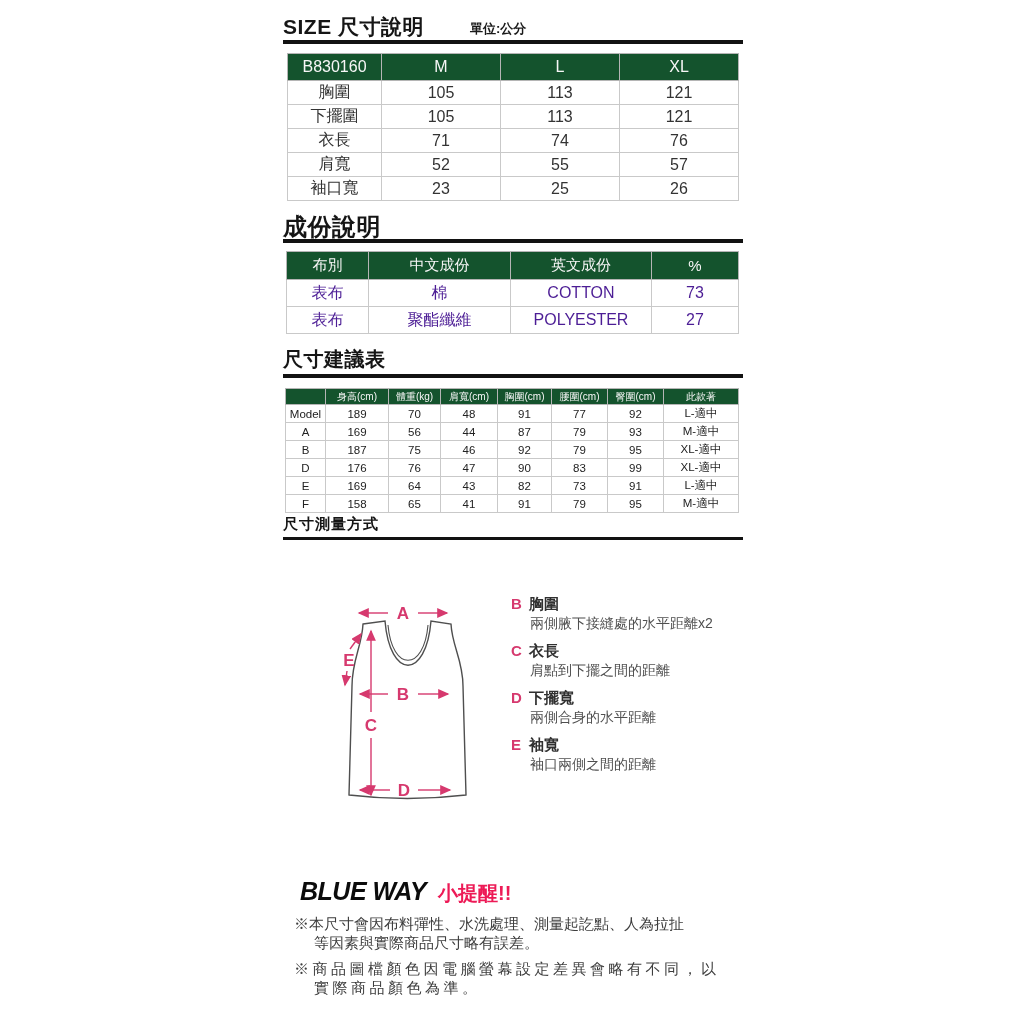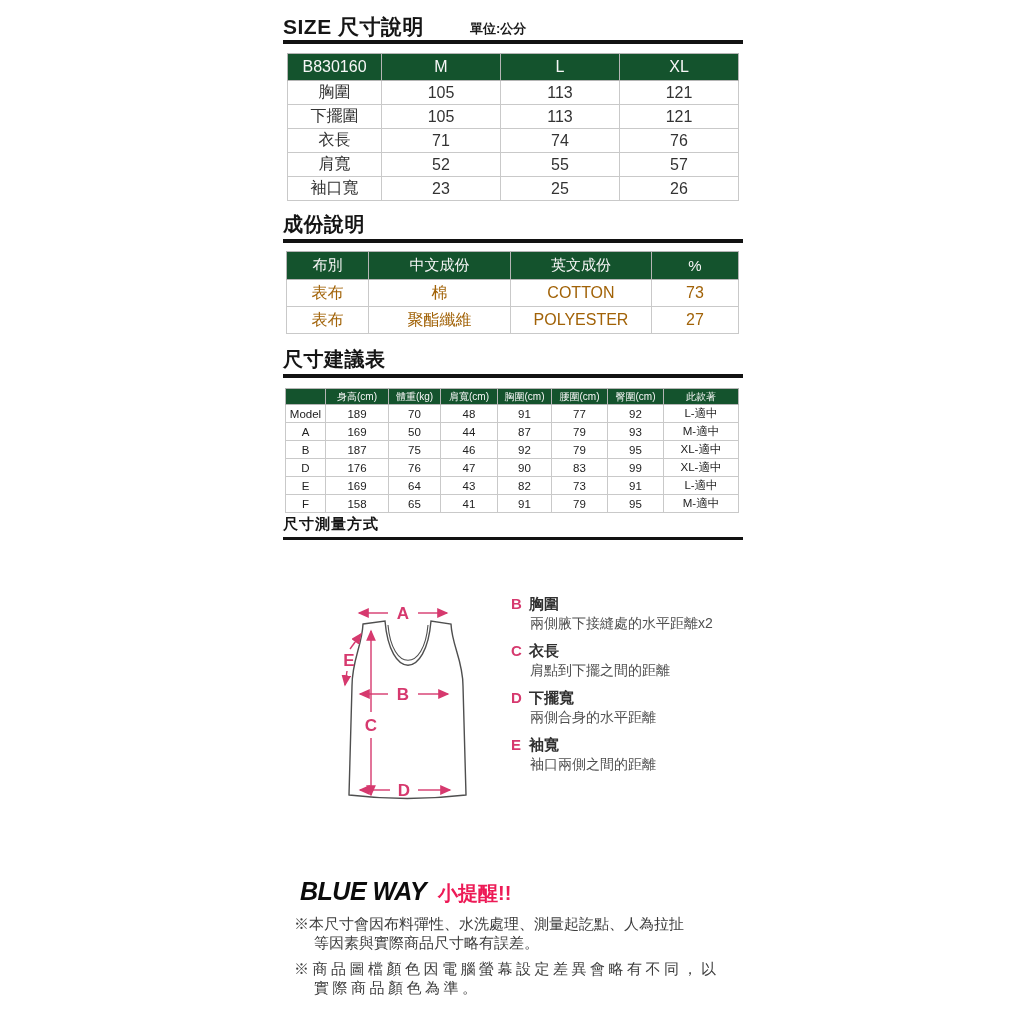--- a/index.html
+++ b/index.html
@@ -16,21 +16,21 @@
   
   table{border-collapse:collapse;table-layout:fixed;}
   td,th{border:1px solid #c9c9c9;text-align:center;vertical-align:middle;
         overflow:hidden;white-space:nowrap;font-weight:normal;padding:0;}
   thead th{background:#14532d;color:#f7f7f7;border-color:#b5b5b5;}
   .t1{width:451px;font-size:16px;}
   .t1 thead th{height:26px;font-size:16px;}
   .t1 td{height:23px;color:#333;}
   .t2{width:452px;font-size:16px;}
   .t2 thead th{height:27px;font-size:15px;}
-  .t2 td{height:26px;color:#a16207;}
+  .t2 td{height:26px;color:#4c1d95;}
   .t3{width:453px;font-size:11.5px;}
   .t3 thead th{height:15px;font-size:10px;font-weight:normal;}
   .t3 td{height:17px;color:#222;}
 
   
   .legend-item{height:47px;}
   .legend-letter{display:inline-block;width:18px;font-size:15px;font-weight:bold;color:#d6396e;}
   .legend-title{font-size:15px;font-weight:bold;color:#303030;}
   .legend-desc{font-size:14px;color:#4f4f4f;padding-left:19px;margin-top:1px;}
 
@@ -92,21 +92,21 @@
       </tr>
       <tr>
         <td>袖口寬</td>
         <td>23</td>
         <td>25</td>
         <td>26</td>
       </tr>
     </tbody>
   </table>
 
-  <div class="abs h-big" style="left:283px;top:211px;font-size:20px;">成份說明</div>
+  <div class="abs h-big" style="left:283px;top:211px;font-size:24px;">成份說明</div>
   <div class="abs rule" style="left:283px;top:239px;"></div>
 
   <table class="abs t2" style="left:286px;top:251px;">
     <colgroup>
         <col style="width:82px">
         <col style="width:142px">
         <col style="width:141px">
         <col style="width:87px">
       </colgroup>
     <thead>
@@ -166,21 +166,21 @@
         <td>70</td>
         <td>48</td>
         <td>91</td>
         <td>77</td>
         <td>92</td>
         <td>L-適中</td>
       </tr>
       <tr>
         <td>A</td>
         <td>169</td>
-        <td>50</td>
+        <td>56</td>
         <td>44</td>
         <td>87</td>
         <td>79</td>
         <td>93</td>
         <td>M-適中</td>
       </tr>
       <tr>
         <td>B</td>
         <td>187</td>
         <td>75</td>

